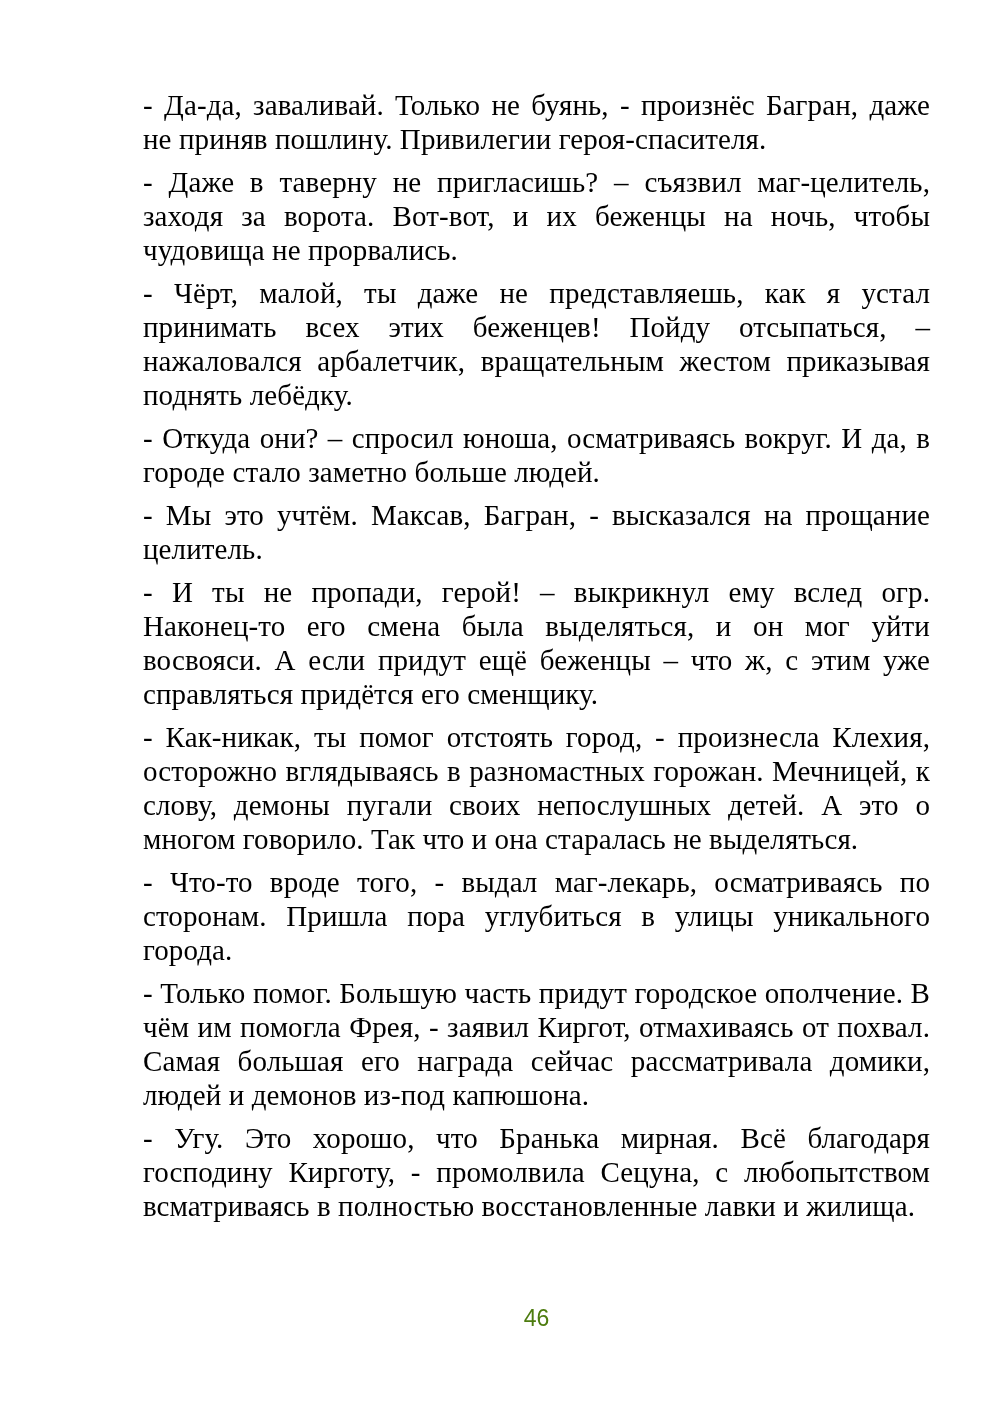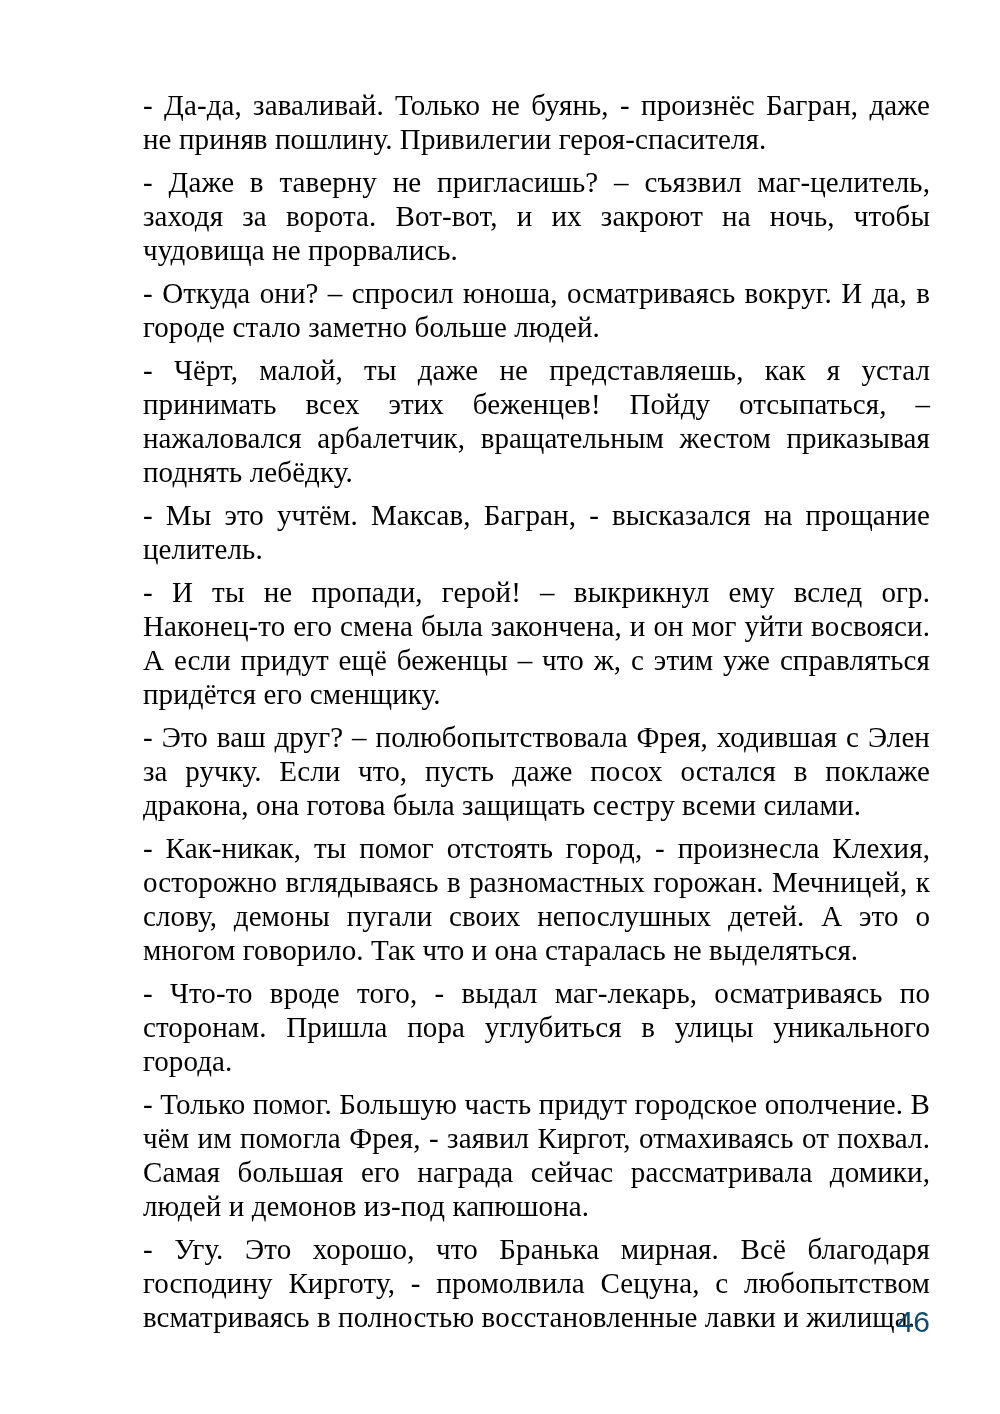--- a/index.html
+++ b/index.html
@@ -28,37 +28,36 @@
     line-height: 34px;
     text-align: justify;
     text-align-last: left;
     letter-spacing: 0.1px;
   }
   .footer {
     position: absolute;
     left: 143px;
     top: 1305px;
     width: 787px;
-    text-align: right;
+    text-align: center;
     font-family: "Liberation Sans", sans-serif;
-    font-size: 30px;
-    color: #0c4a6e;
+    font-size: 23px;
+    color: #4d7c0f;
   }
 </style>
 </head>
 <body>
 
 <div class="page">
   <div class="content">
     <p>- Да-да, заваливай. Только не буянь, - произнёс Багран, даже не приняв пошлину. Привилегии героя-спасителя.</p>
-    <p>- Даже в таверну не пригласишь? – съязвил маг-целитель, заходя за ворота. Вот-вот, и их закроют на ночь, чтобы чудовища не прорвались.</p>
+    <p>- Даже в таверну не пригласишь? – съязвил маг-целитель, заходя за ворота. Вот-вот, и их беженцы на ночь, чтобы чудовища не прорвались.</p>
+    <p>- Чёрт, малой, ты даже не представляешь, как я устал принимать всех этих беженцев! Пойду отсыпаться, – нажаловался арбалетчик, вращательным жестом приказывая поднять лебёдку.</p>
     <p>- Откуда они? – спросил юноша, осматриваясь вокруг. И да, в городе стало заметно больше людей.</p>
-    <p>- Чёрт, малой, ты даже не представляешь, как я устал принимать всех этих беженцев! Пойду отсыпаться, – нажаловался арбалетчик, вращательным жестом приказывая поднять лебёдку.</p>
     <p>- Мы это учтём. Максав, Багран, - высказался на прощание целитель.</p>
-    <p>- И ты не пропади, герой! – выкрикнул ему вслед огр. Наконец-то его смена была закончена, и он мог уйти восвояси. А если придут ещё беженцы – что ж, с этим уже справляться придётся его сменщику.</p>
-    <p>- Это ваш друг? – полюбопытствовала Фрея, ходившая с Элен за ручку. Если что, пусть даже посох остался в поклаже дракона, она готова была защищать сестру всеми силами.</p>
+    <p>- И ты не пропади, герой! – выкрикнул ему вслед огр. Наконец-то его смена была выделяться, и он мог уйти восвояси. А если придут ещё беженцы – что ж, с этим уже справляться придётся его сменщику.</p>
     <p>- Как-никак, ты помог отстоять город, - произнесла Клехия, осторожно вглядываясь в разномастных горожан. Мечницей, к слову, демоны пугали своих непослушных детей. А это о многом говорило. Так что и она старалась не выделяться.</p>
     <p>- Что-то вроде того, - выдал маг-лекарь, осматриваясь по сторонам. Пришла пора углубиться в улицы уникального города.</p>
     <p>- Только помог. Большую часть придут городское ополчение. В чём им помогла Фрея, - заявил Киргот, отмахиваясь от похвал. Самая большая его награда сейчас рассматривала домики, людей и демонов из-под капюшона.</p>
     <p>- Угу. Это хорошо, что Бранька мирная. Всё благодаря господину Кирготу, - промолвила Сецуна, с любопытством всматриваясь в полностью восстановленные лавки и жилища.</p>
   </div>
   <div class="footer">46</div>
 </div>
 
 </body></html>

